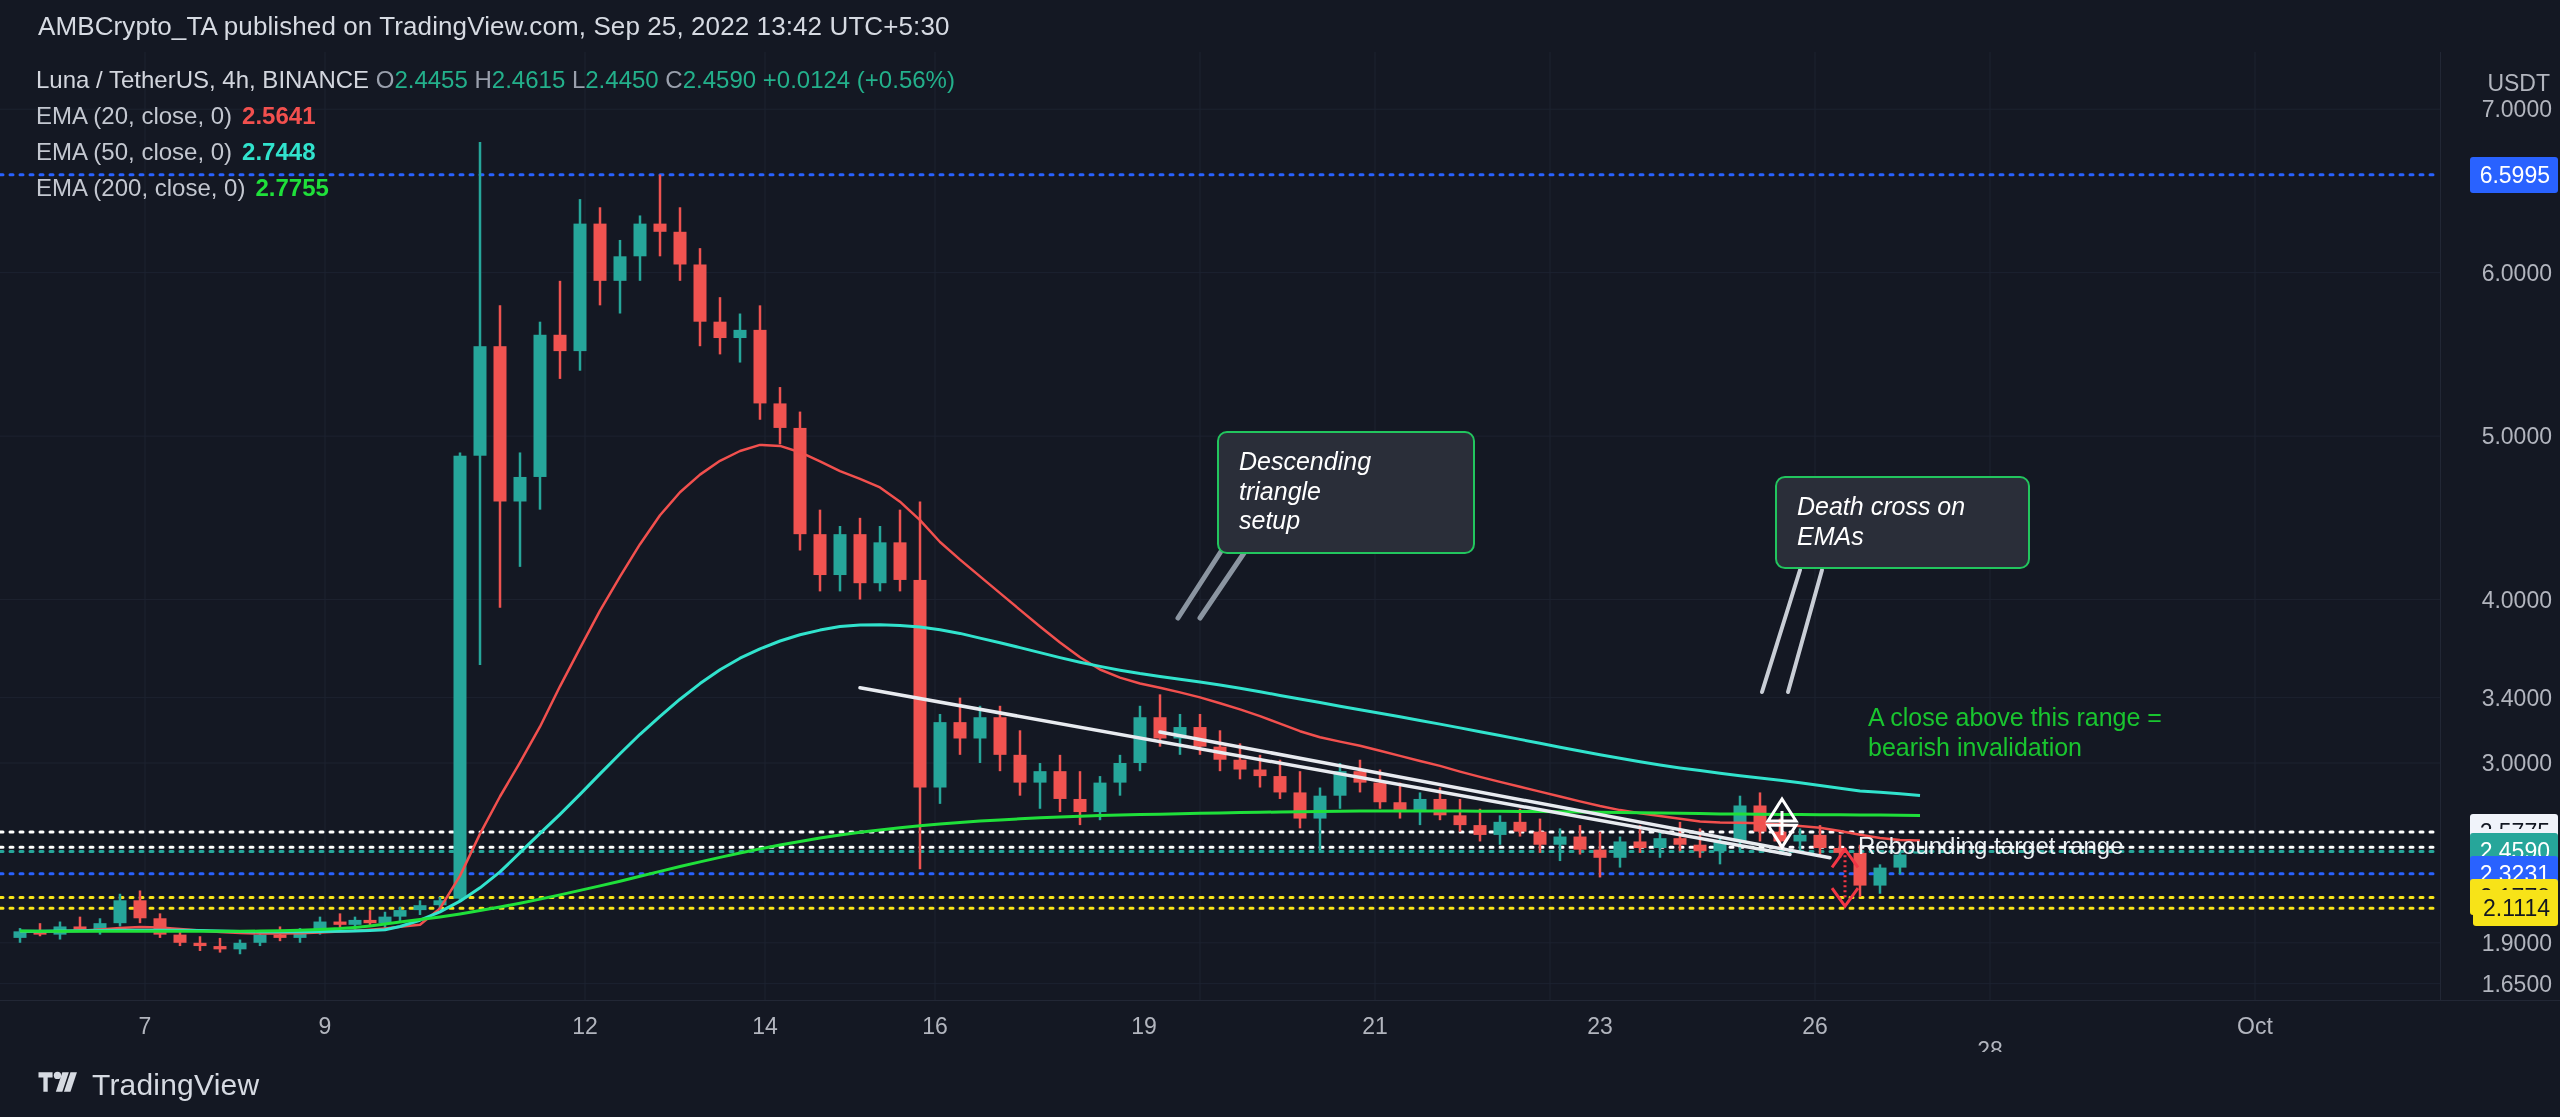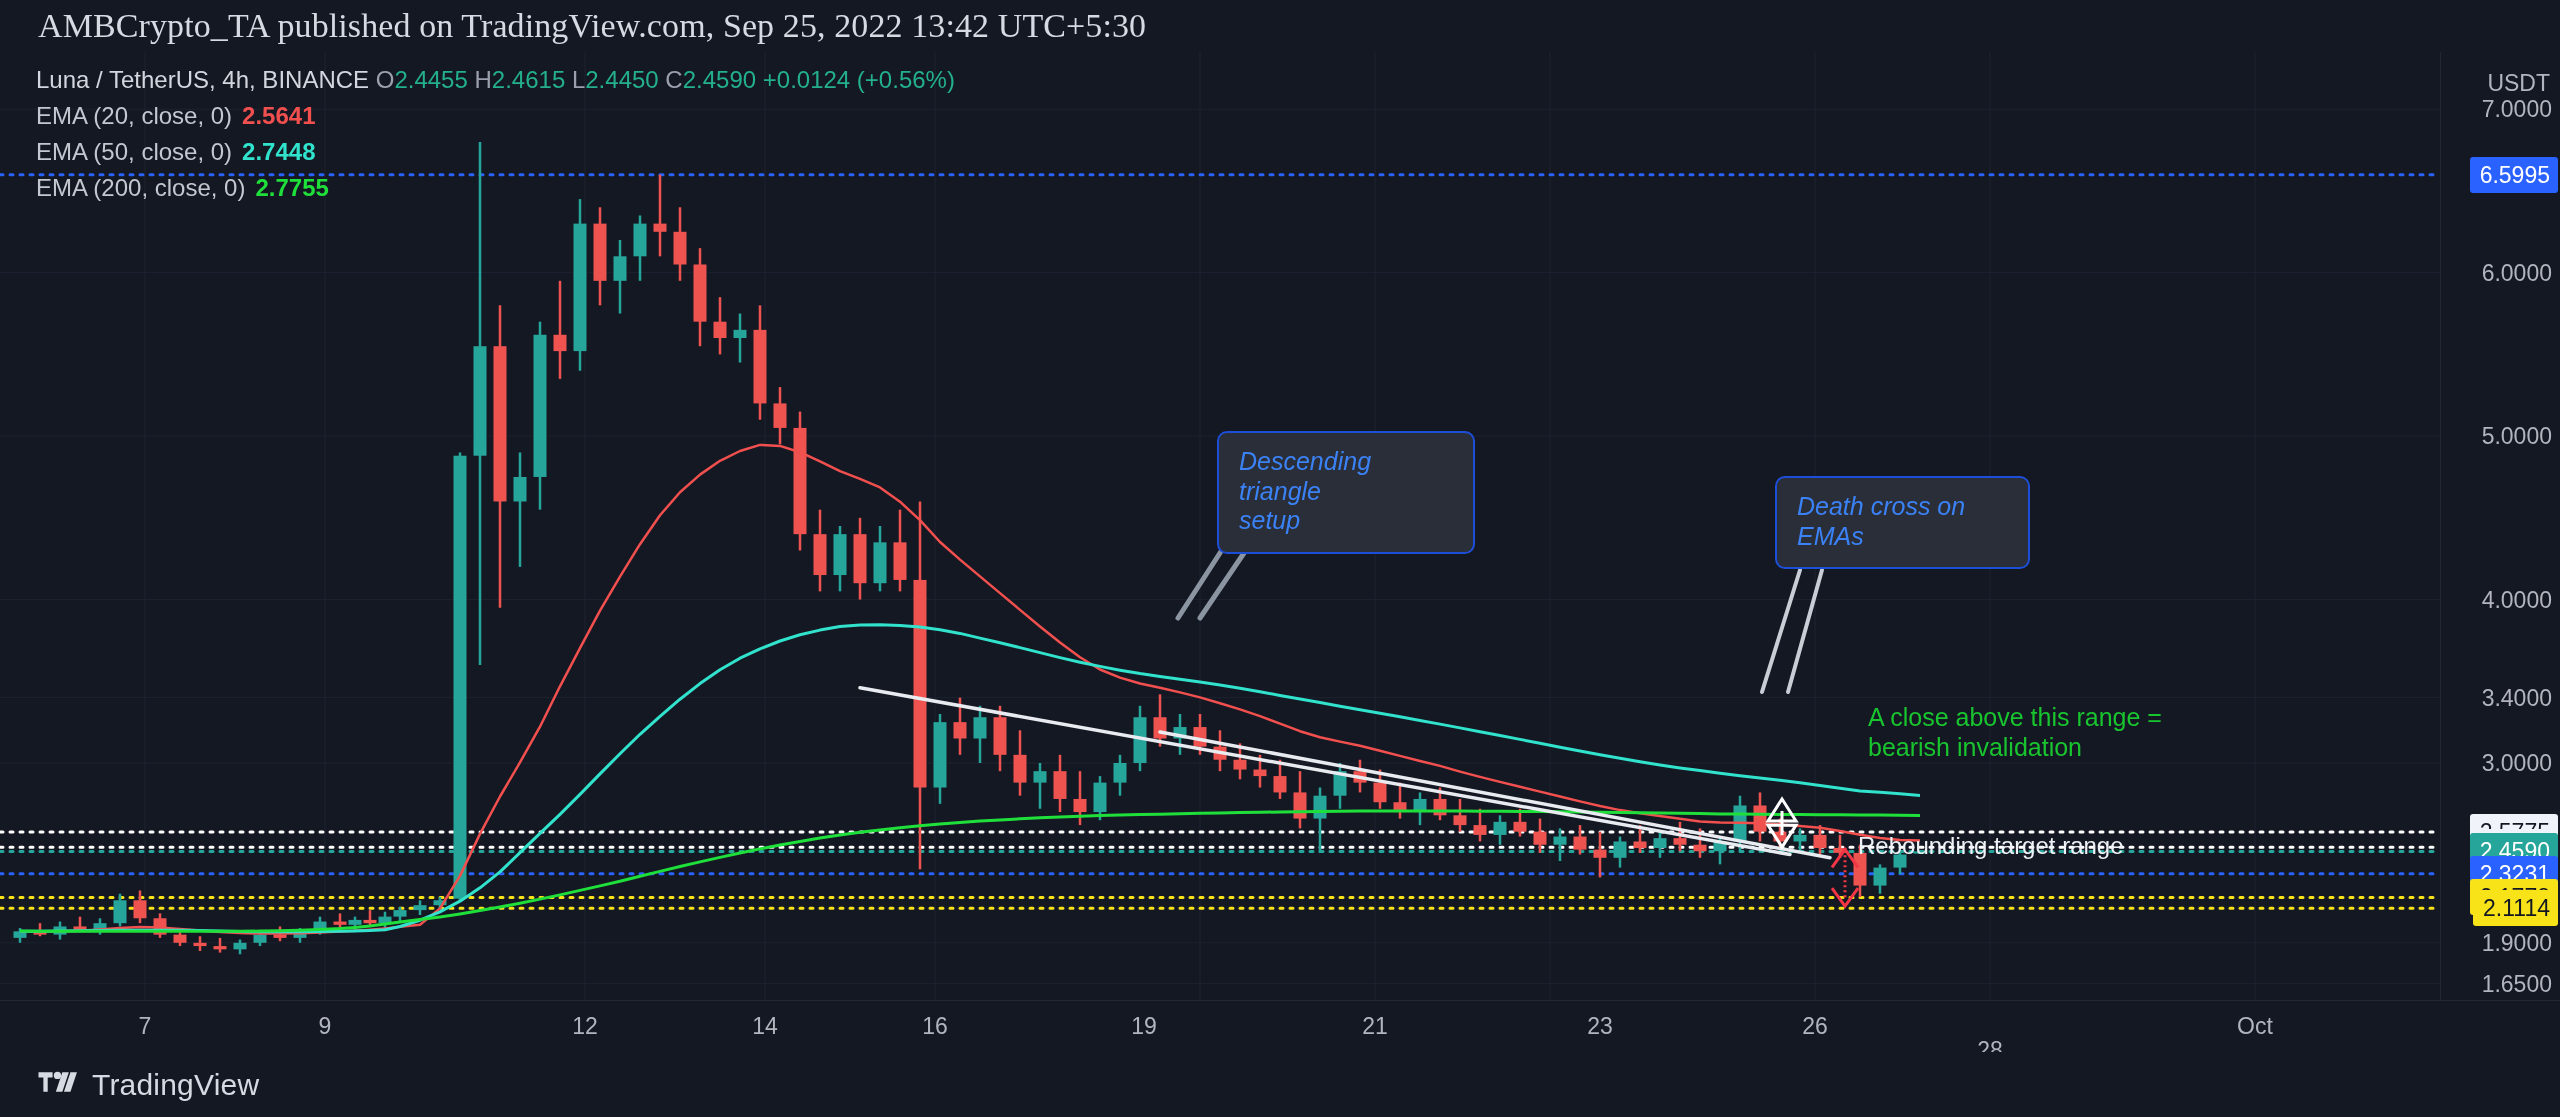--- a/index.html
+++ b/index.html
@@ -11,23 +11,22 @@
   }
   #root { position: relative; width: 2560px; height: 1117px; background: #141823; }
 
   
   .pub-bar {
     position: absolute; left: 0; top: 0; width: 2560px; height: 52px;
     background: #141823;
     display: flex; align-items: center;
   }
   .pub-text {
-    margin-left: 38px; color: #d6dae2; font-size: 34px; letter-spacing: .1px;
+    margin-left: 38px; color: #d6dae2; font-size: 26px; letter-spacing: .1px;
     white-space: nowrap;
-    font-family: Liberation Serif, serif;
   }
 
   
   .chart-frame {
     position: absolute; left: 0; top: 52px; width: 2560px; height: 1000px;
     background: #141823;
   }
   .plot {
     position: absolute; left: 0; top: 0; right: 120px; bottom: 52px;
     background: #141823; overflow: hidden;
@@ -66,23 +65,23 @@
     padding: 0 8px 0 10px; font-size: 23px; border-radius: 3px;
     transform: translateY(-50%); white-space: nowrap; font-weight: 500;
   }
   .tick-date {
     position: absolute; top: 12px; font-size: 23px; color: #b2b5be;
     transform: translateX(-50%); white-space: nowrap;
   }
 
   
   .callout {
-    position: absolute; background: #2a2e39; border: 2px solid #1d4ed8;
+    position: absolute; background: #2a2e39; border: 2px solid #22c55e;
     border-radius: 10px; padding: 14px 18px 16px 20px;
-    color: #3b82f6; font-size: 25px; font-style: italic; line-height: 1.18;
+    color: #ffffff; font-size: 25px; font-style: italic; line-height: 1.18;
     white-space: pre-line; z-index: 30;
   }
 
   .note {
     position: absolute; font-size: 25px; line-height: 1.2; white-space: pre-line; z-index: 30;
   }
   .note-green { color: #19c52f; }
   .note-white { color: #eef1f5; }
 
   

